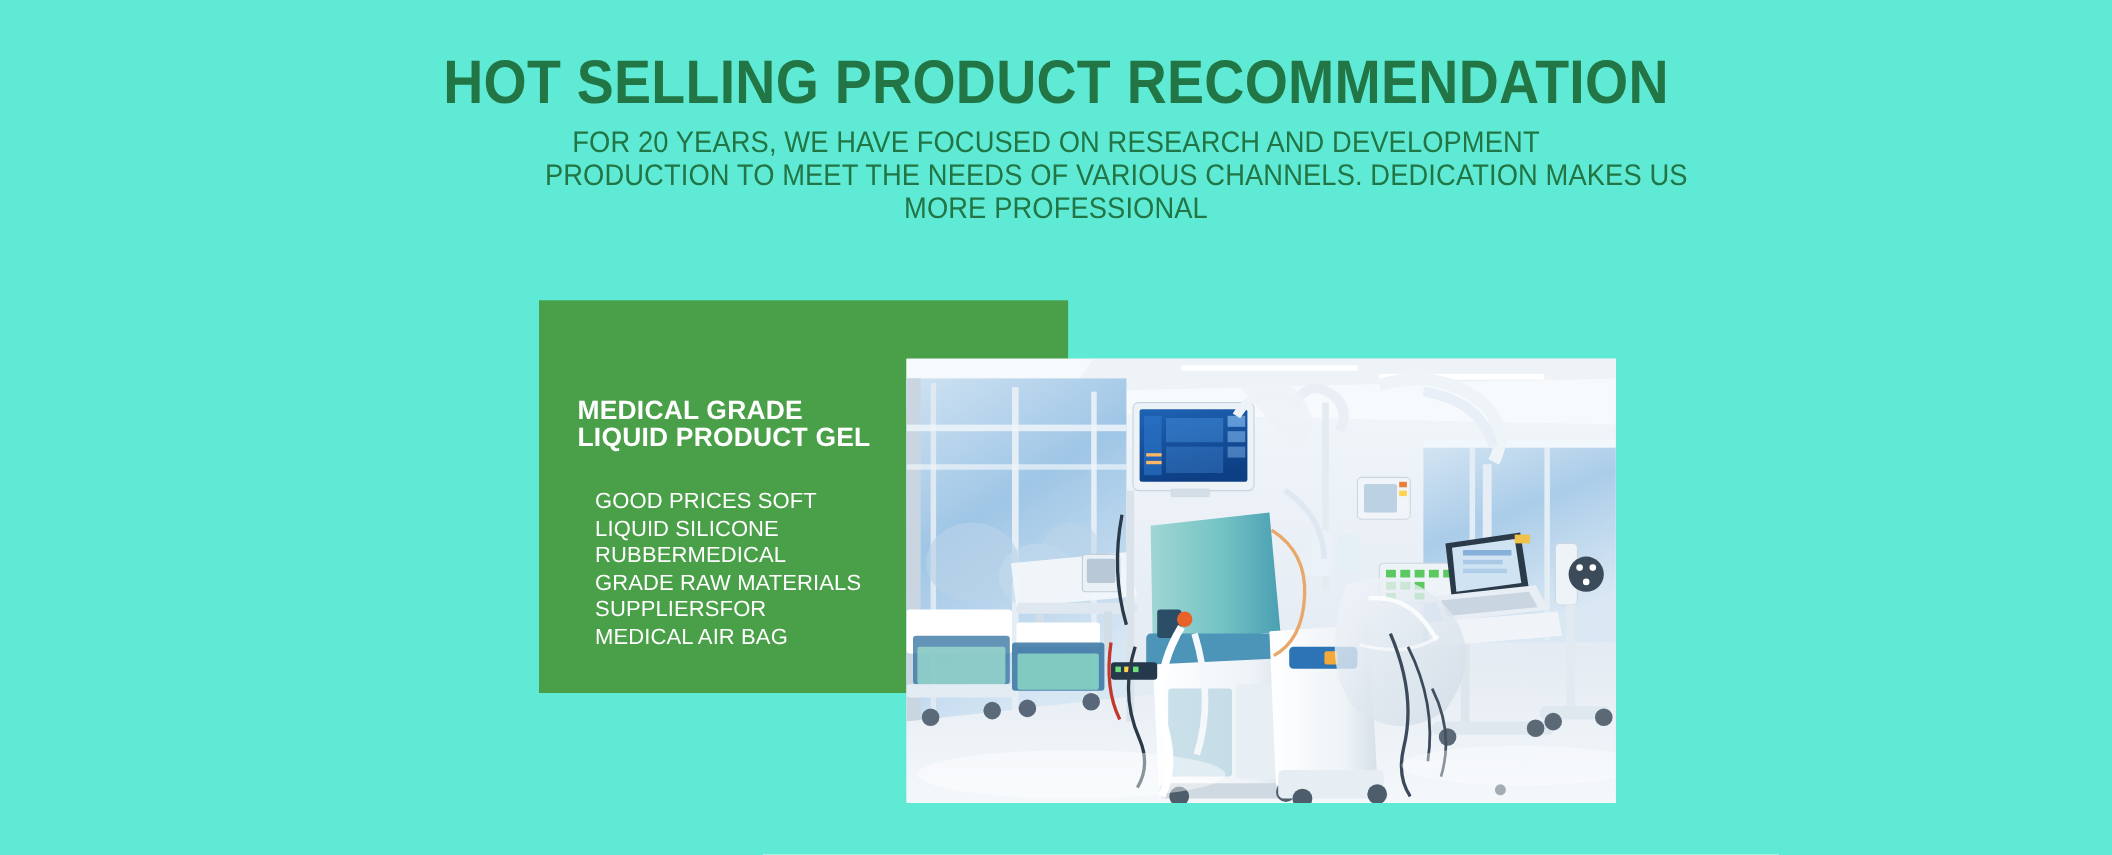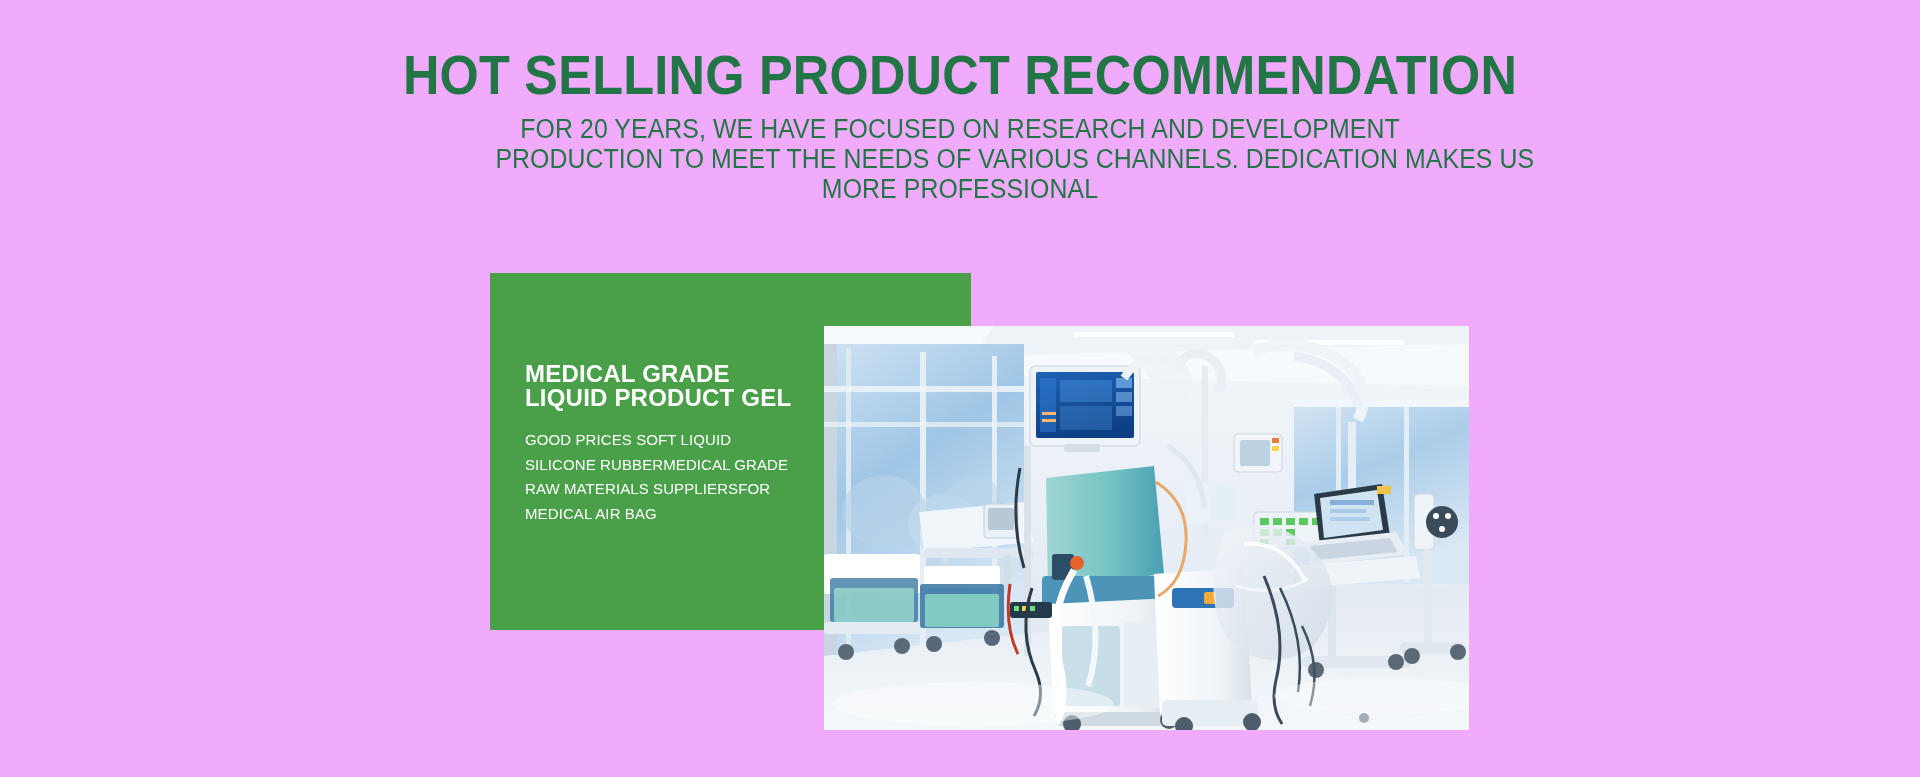--- a/index.html
+++ b/index.html
@@ -12,21 +12,21 @@
     height: 777px;
     overflow: hidden;
     font-family: "Liberation Sans", sans-serif;
     -webkit-font-smoothing: antialiased;
   }
 
   .page {
     position: relative;
     width: 1920px;
     height: 777px;
-    background: #f0abfc;
+    background: #5eead4;
   }
 
   
   .header {
     position: absolute;
     left: 0;
     top: 0;
     width: 1920px;
     text-align: center;
   }
@@ -93,25 +93,25 @@
     color: #ffffff;
     font-family: "Liberation Sans", sans-serif;
     font-size: 24px;
     font-weight: bold;
     line-height: 24px;
     letter-spacing: 0.2px;
   }
   .card-title .t-line { display: block; }
 
   .card-desc {
-    margin: 0;
+    margin: 16px;
     padding-top: 18px;
     color: #ffffff;
     font-family: "Liberation Sans", sans-serif;
-    font-size: 15px;
+    font-size: 20px;
     font-weight: normal;
     line-height: 24.5px;
     letter-spacing: 0.1px;
   }
 
   
   .photo {
     position: absolute;
     left: 824px;
     top: 326px;

